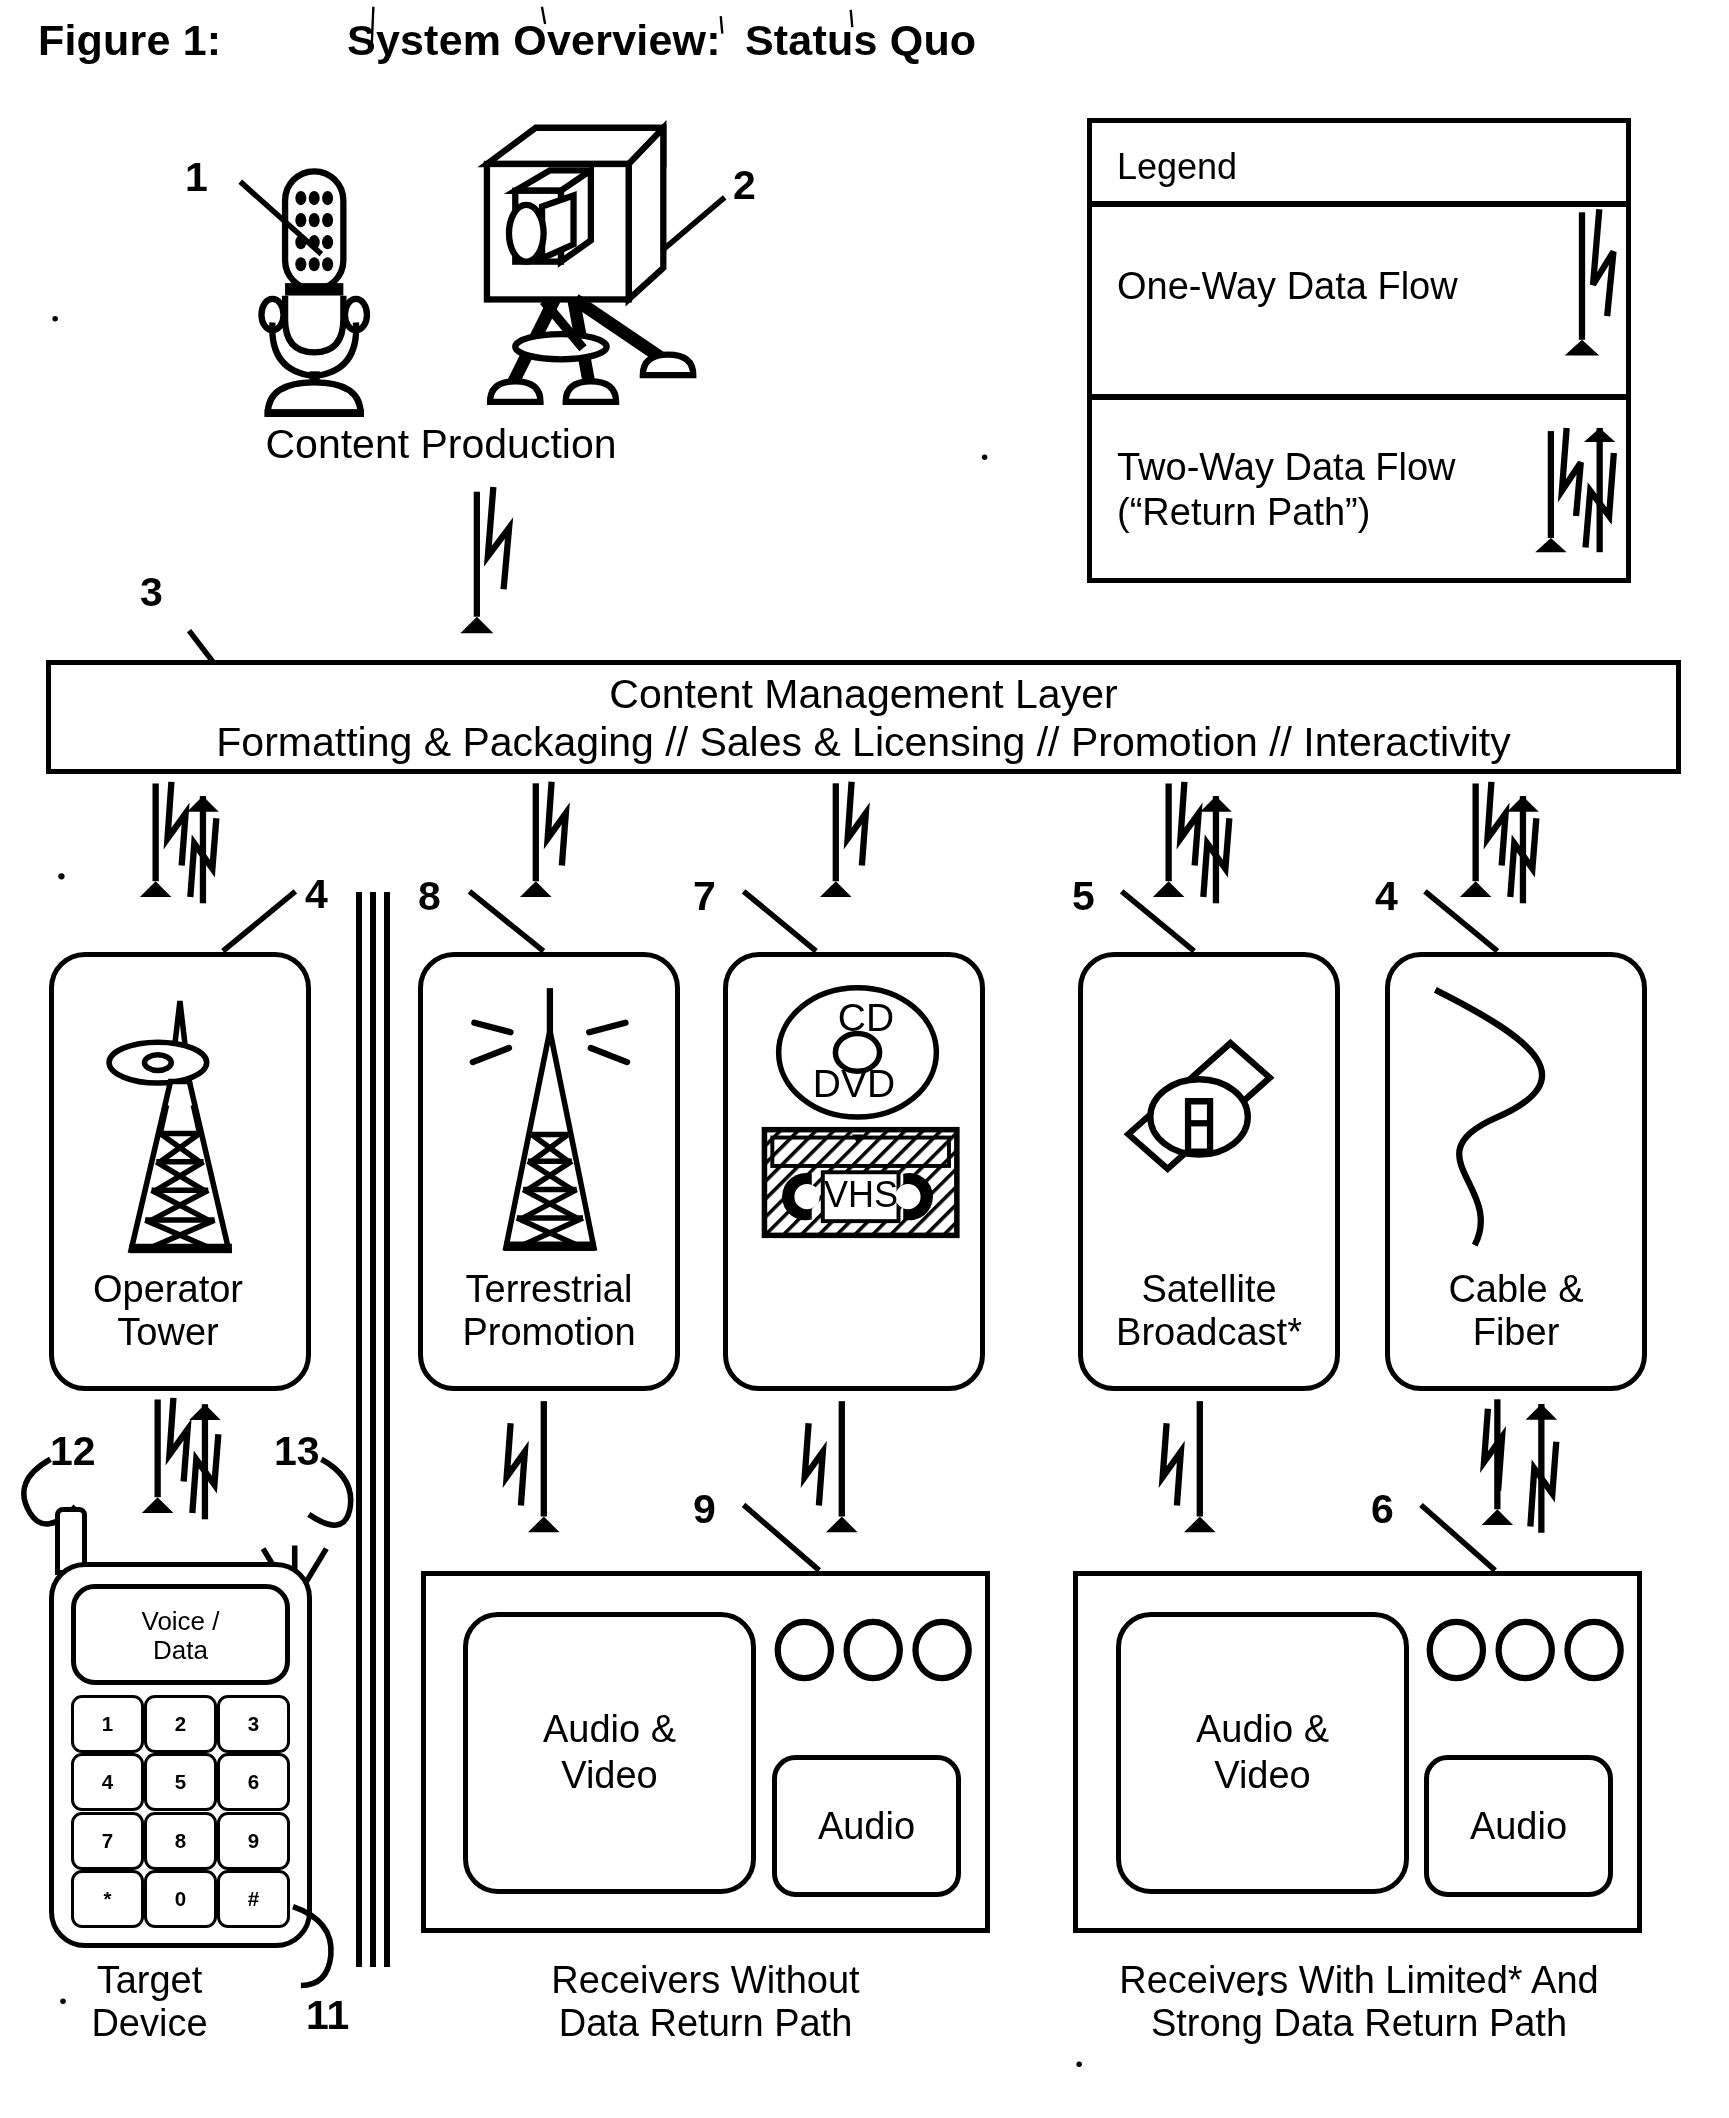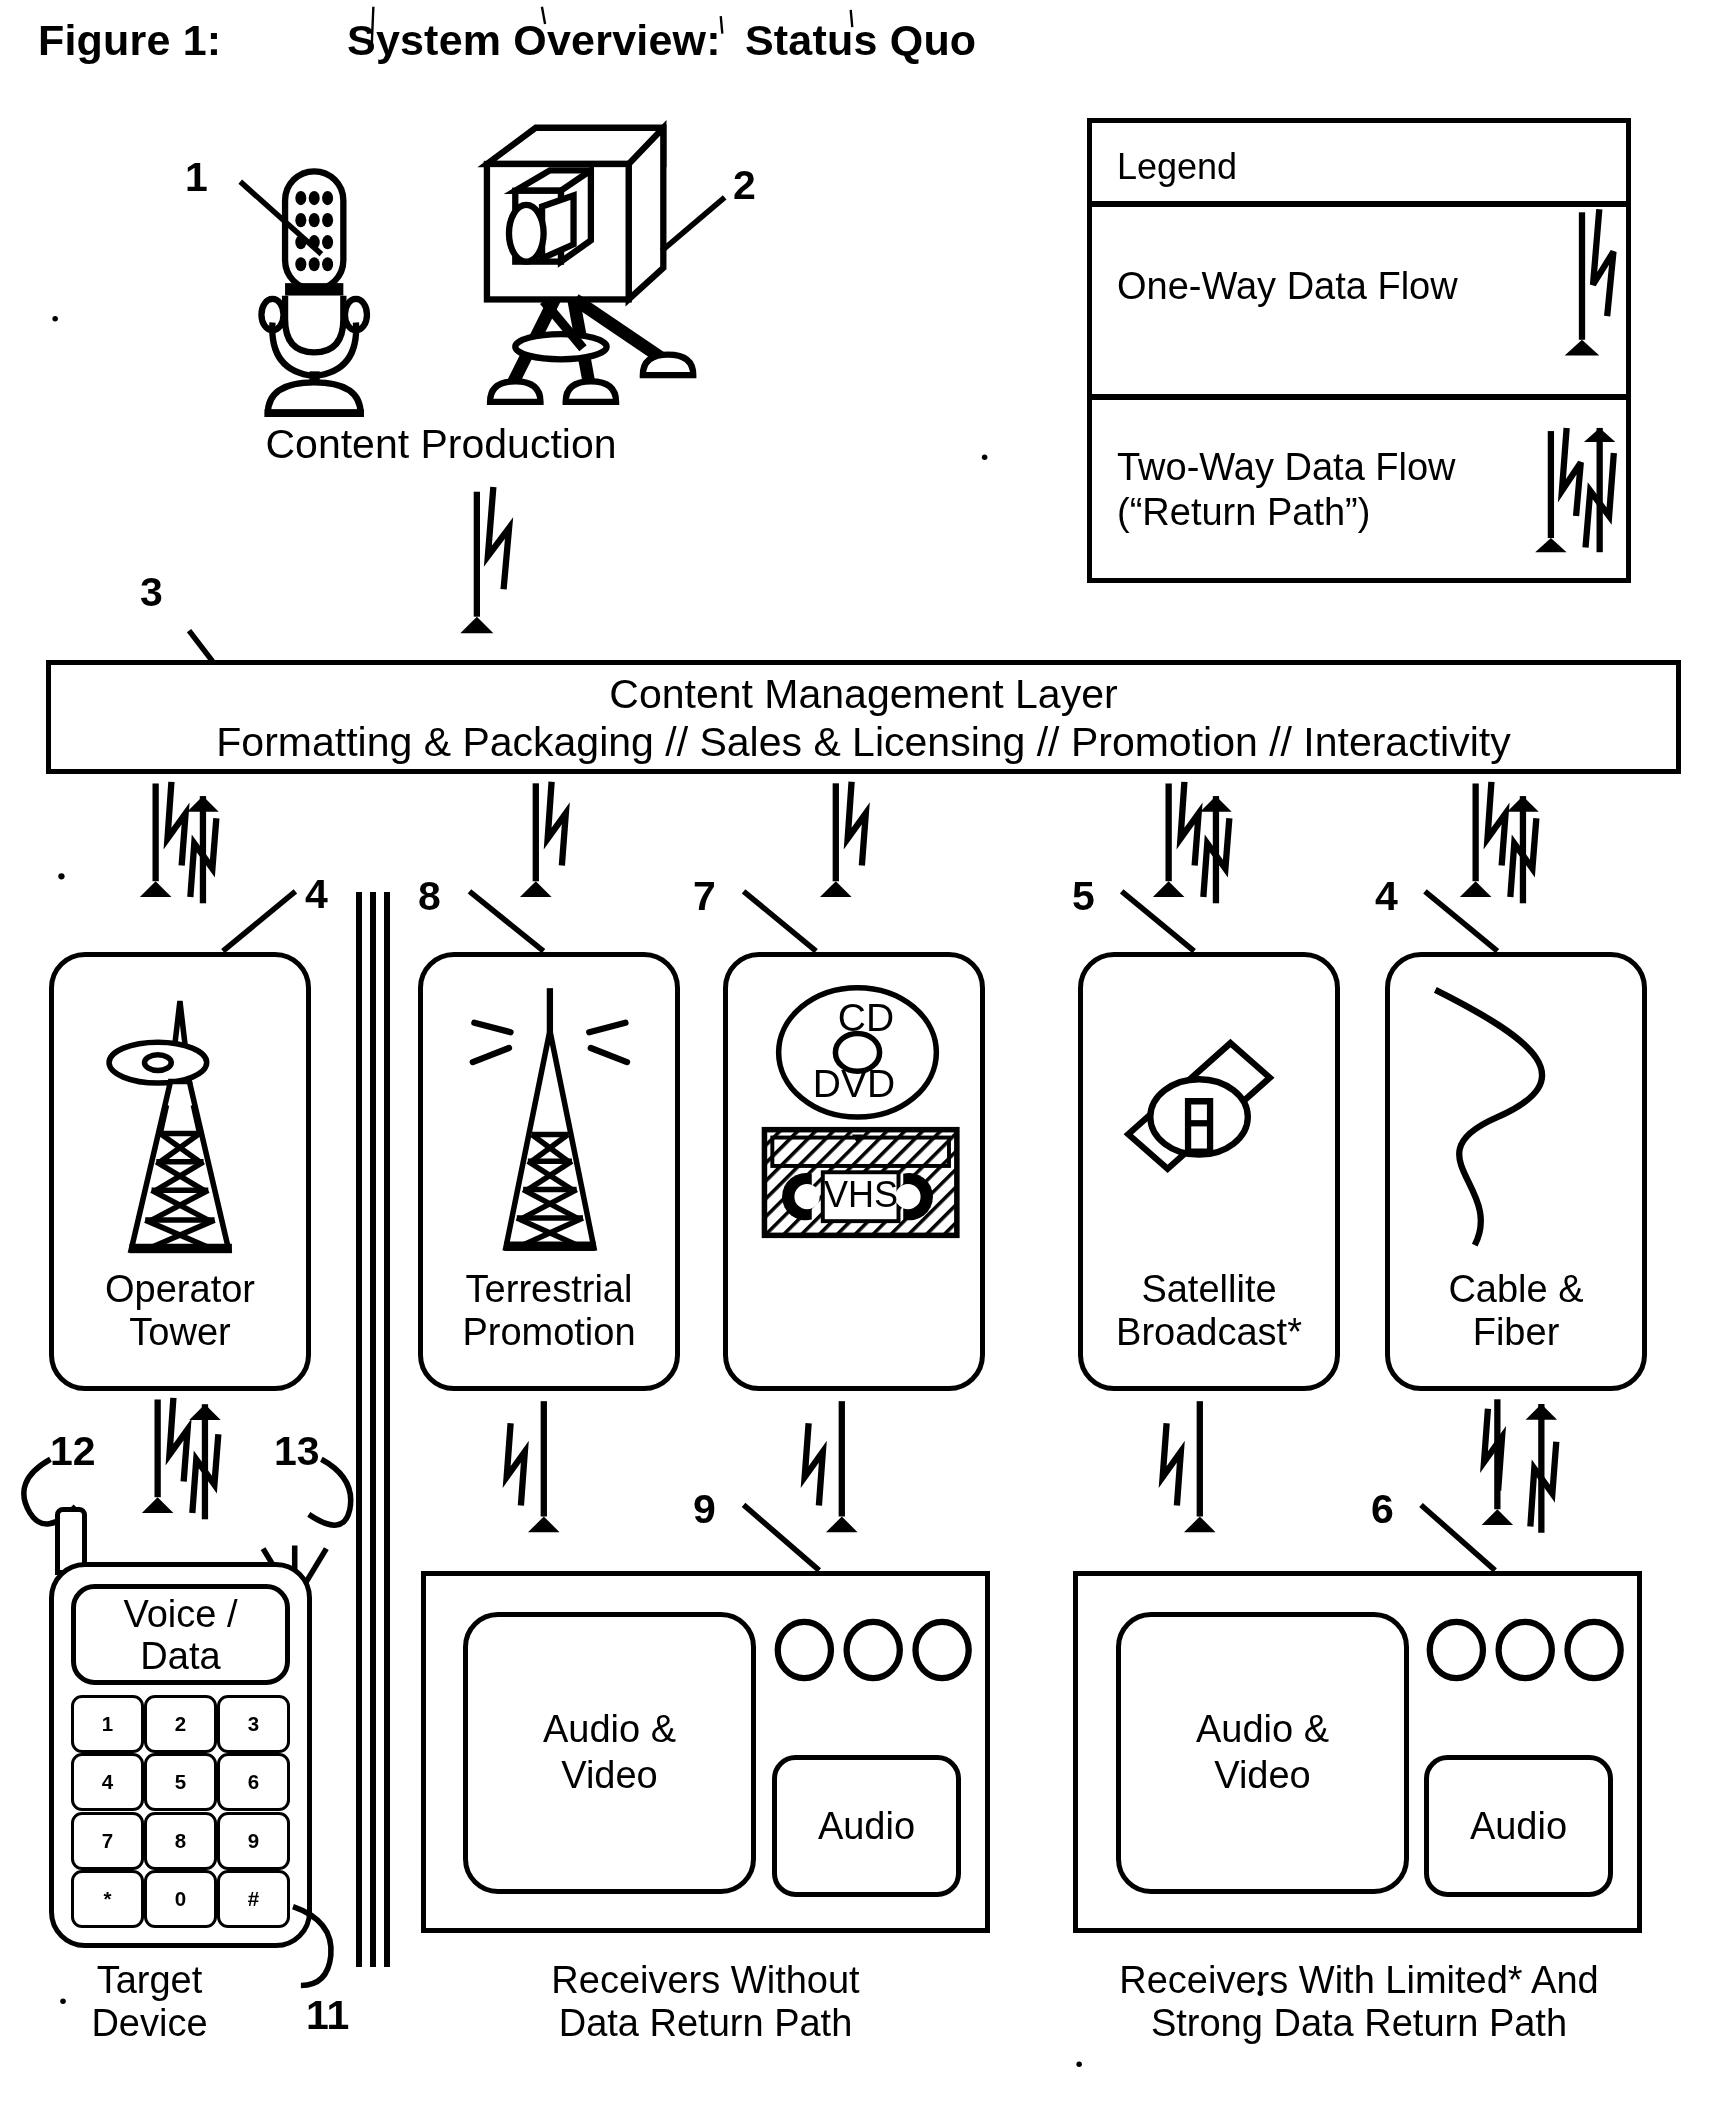--- a/index.html
+++ b/index.html
@@ -231,21 +231,21 @@
         <path d="M148,214 L88,250"></path>
       <path d="M82,250 L154,250"></path>
       <path d="M82,250 L154,288"></path>
         <path d="M154,250 L82,288"></path>
       <path d="M74,288 L162,288"></path>
       <path d="M74,288 L162,326"></path>
         <path d="M162,288 L74,326"></path>
     </g>
     <rect x="54" y="318" width="130" height="12" fill="#000"></rect>
   </svg>
-  <div class="abs boxlabel" style="left:49px;top:1268px;width:262px;white-space:pre;">Operator
+  <div class="abs boxlabel" style="left:37px;top:1268px;width:262px;white-space:pre;">Operator
 Tower</div>
 
   <div class="abs divider-line" style="left:356px;top:892px;height:1075px;"></div>
   <div class="abs divider-line" style="left:370px;top:892px;height:1075px;"></div>
   <div class="abs divider-line" style="left:384px;top:892px;height:1075px;"></div>
 
   <div class="abs rrect" style="left:418px;top:952px;width:262px;height:439px;"></div>
   <svg class="abs" style="left:441px;top:985px;" width="217" height="299" viewBox="0 0 275 380">
     <path d="M138,4 L138,60" stroke="#000" stroke-width="8" fill="none"></path>
     <g stroke="#000" stroke-width="8" fill="none" stroke-linecap="round">
@@ -360,21 +360,21 @@
 
   <svg class="abs" style="left:252px;top:1517px;" width="87" height="91" viewBox="0 0 110 115">
     <path d="M54,106 L54,36" stroke="#000" stroke-width="7" fill="none"></path>
     <path d="M54,106 L14,40" stroke="#000" stroke-width="7" fill="none"></path>
     <path d="M54,106 L94,40" stroke="#000" stroke-width="7" fill="none"></path>
   </svg>
 
   <div class="abs" style="left:55px;top:1507px;width:31.5px;height:68px;border:5.5px solid #000;border-radius:7.9px 7.9px 0 0;background:#fff;box-sizing:border-box;"></div>
   <div class="abs rrect" style="left:49px;top:1562px;width:263px;height:386px;"></div>
   <div class="abs rrect" style="left:71px;top:1584px;width:219px;height:101px;border-width:5.5px;border-radius:23.6px;"></div>
-  <div class="abs ctr" style="left:71px;top:1584px;width:219px;height:104px;font-size:38px;line-height:1.1;white-space:pre;">Voice /
+  <div class="abs ctr" style="left:71px;top:1584px;width:219px;height:104px;font-size:26px;line-height:1.1;white-space:pre;">Voice /
 Data</div>
 
   <div class="abs" id="keypad" style="left:71px;top:1695px;width:219px;height:233px;">
       <div class="abs" style="left: 0px; top: 0px; width: 73px; height: 58px; border: 3.9px solid rgb(0, 0, 0); border-radius: 11px; box-sizing: border-box; background: rgb(255, 255, 255); display: flex; align-items: center; justify-content: center; font-size: 20.5px; font-weight: bold;">1</div>
       <div class="abs" style="left: 73px; top: 0px; width: 73px; height: 58px; border: 3.9px solid rgb(0, 0, 0); border-radius: 11px; box-sizing: border-box; background: rgb(255, 255, 255); display: flex; align-items: center; justify-content: center; font-size: 20.5px; font-weight: bold;">2</div>
       <div class="abs" style="left: 146px; top: 0px; width: 73px; height: 58px; border: 3.9px solid rgb(0, 0, 0); border-radius: 11px; box-sizing: border-box; background: rgb(255, 255, 255); display: flex; align-items: center; justify-content: center; font-size: 20.5px; font-weight: bold;">3</div>
       <div class="abs" style="left: 0px; top: 58px; width: 73px; height: 58px; border: 3.9px solid rgb(0, 0, 0); border-radius: 11px; box-sizing: border-box; background: rgb(255, 255, 255); display: flex; align-items: center; justify-content: center; font-size: 20.5px; font-weight: bold;">4</div>
       <div class="abs" style="left: 73px; top: 58px; width: 73px; height: 58px; border: 3.9px solid rgb(0, 0, 0); border-radius: 11px; box-sizing: border-box; background: rgb(255, 255, 255); display: flex; align-items: center; justify-content: center; font-size: 20.5px; font-weight: bold;">5</div>
       <div class="abs" style="left: 146px; top: 58px; width: 73px; height: 58px; border: 3.9px solid rgb(0, 0, 0); border-radius: 11px; box-sizing: border-box; background: rgb(255, 255, 255); display: flex; align-items: center; justify-content: center; font-size: 20.5px; font-weight: bold;">6</div>
       <div class="abs" style="left: 0px; top: 117px; width: 73px; height: 58px; border: 3.9px solid rgb(0, 0, 0); border-radius: 11px; box-sizing: border-box; background: rgb(255, 255, 255); display: flex; align-items: center; justify-content: center; font-size: 20.5px; font-weight: bold;">7</div>

